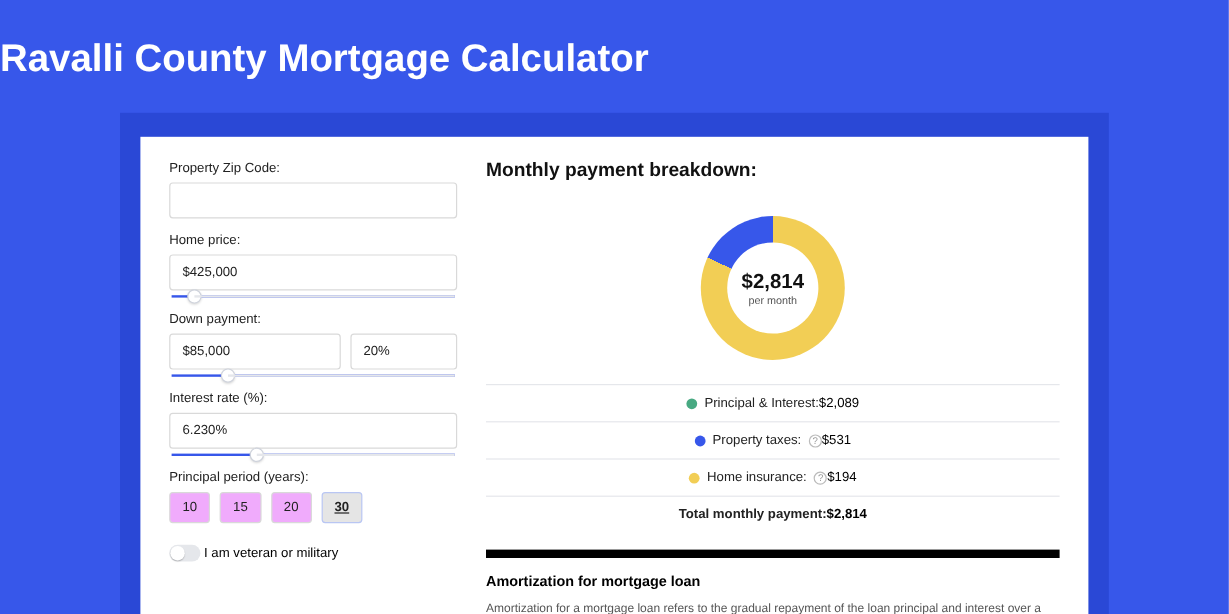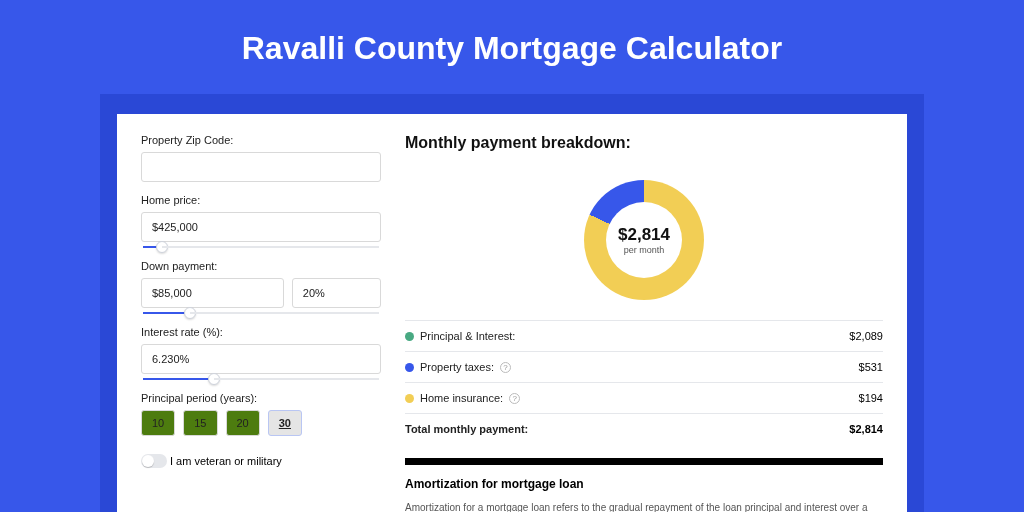--- a/index.html
+++ b/index.html
@@ -4,21 +4,21 @@
   <style>
     * { margin: 0; padding: 0; box-sizing: border-box; }
     body {
       font-family: Arial, Helvetica, sans-serif;
       background: #3757ea;
       width: 1024px;
       height: 512px;
       overflow: hidden;
     }
     .page-title {
-      text-align: center;
+      text-align: left;
       color: #fff;
       font-size: 32px;
       font-weight: 700;
       padding: 30px 0 20px;
     }
     .inner-band {
       background: #2a48d6;
       margin: 7px 100px;
       padding-top: 20px;
     }
@@ -78,21 +78,21 @@
     .dp-row { display: flex; gap: 8px; }
     .dp-row .text-input:first-child { flex: 1.8; }
     .dp-row .text-input:last-child { flex: 1; }
 
     .period-row { display: flex; gap: 8px; }
     .period-btn {
       border: 1px solid #d9d9d9;
       border-radius: 3px;
       padding: 6px 10px;
       font-size: 11px;
-      background: #4d7c0f;
+      background: #f0abfc;
       cursor: pointer;
       color: #222;
     }
     .period-btn.active {
       background: #e5e5e5;
       border-color: #b9c6f3;
       color: #222;
       font-weight: 600;
       text-decoration: underline;
     }
@@ -141,21 +141,21 @@
       display: flex;
       flex-direction: column;
       align-items: center;
       justify-content: center;
     }
     .donut-amt { font-size: 17px; font-weight: 700; color:#111; }
     .donut-sub { font-size: 9px; color:#555; }
 
     .bd-row {
       display: flex;
-      justify-content: space-between;
+      justify-content: center;
       align-items: center;
       border-top: 1px solid #e5e7eb;
       padding: 9px 0;
       font-size: 11px;
     }
     .bd-row:first-of-type { border-top: 1px solid #e5e7eb; }
     .bd-label { display: flex; align-items: center; gap: 6px; color:#222; }
     .dot { width: 9px; height: 9px; border-radius: 50%; }
     .dot.green { background: #48a982; }
     .dot.blue  { background: #3757ea; }

